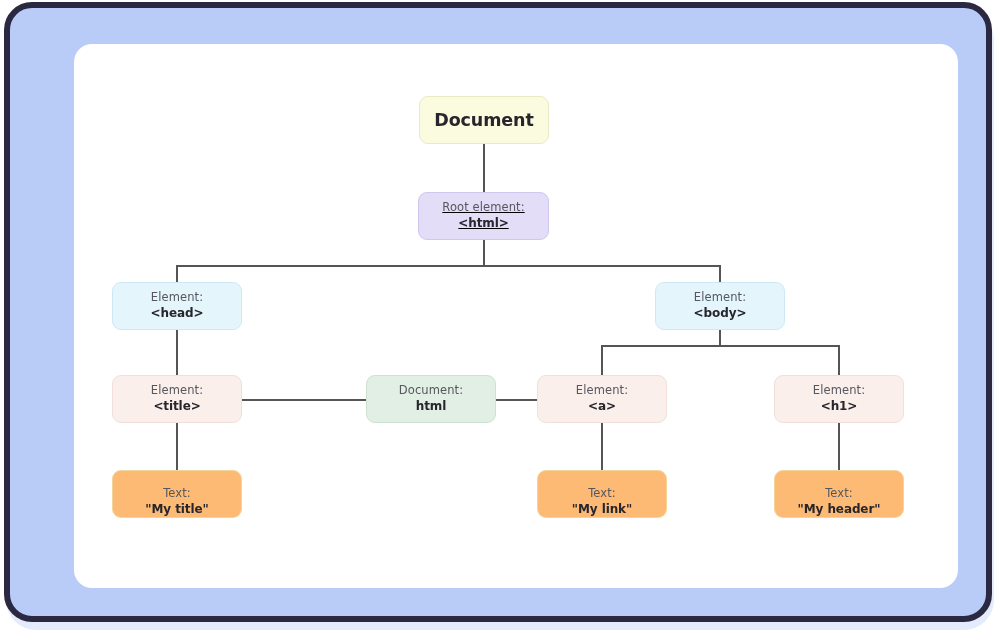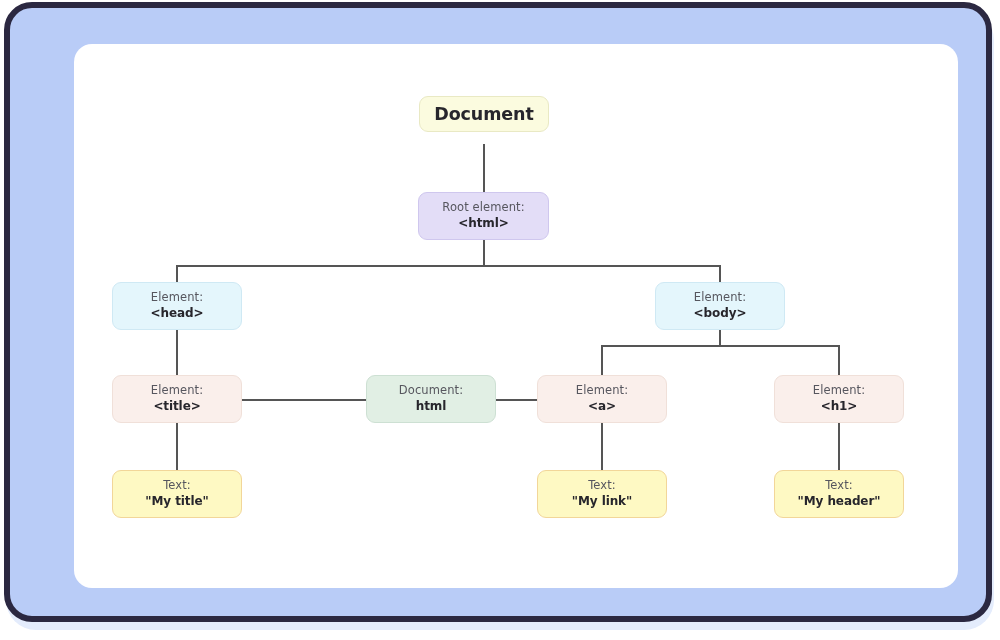--- a/index.html
+++ b/index.html
@@ -85,25 +85,25 @@
     font-weight: bold;
     color: #27262c;
     letter-spacing: -0.1px;
   }
   .node.single .main {
     font-size: 17.5px;
   }
 
   
   .n-document  { background: #fbfbdf; border-color: #e9e9c4; }
-  .n-root      { background: #e3ddf7; border-color: #cfc7ee; }
+  .n-root      { background: #e3ddf7; border-color: #cfc7ee; text-decoration: underline; }
   .n-element   { background: #e4f6fc; border-color: #cfe9f4; }
   .n-tag       { background: #faefeb; border-color: #f0e0d9; }
   .n-attr      { background: #e1efe4; border-color: #cde0d3; }
-  .n-text      { background: #fef9c3; border-color: #f2d699; }
+  .n-text      { background: #fdba74; border-color: #f2d699; justify-content: flex-end; }
 </style>
 </head>
 <body>
 
 <div id="screen">
 
   <div id="frame-shadow"></div>
 
   <div id="frame-outer">
     <div id="canvas-panel"></div>
@@ -125,21 +125,21 @@
     <div class="edge v" style="left:601px; top:345px; height:30px;"></div>
     <div class="edge v" style="left:838px; top:345px; height:30px;"></div>
 
     <div class="edge h" style="left:242px; top:399px; width:125px;"></div>
     <div class="edge h" style="left:496px; top:399px; width:42px;"></div>
 
     <div class="edge v" style="left:176px; top:423px; height:47px;"></div>
     <div class="edge v" style="left:601px; top:423px; height:47px;"></div>
     <div class="edge v" style="left:838px; top:423px; height:47px;"></div>
 
-    <div class="node n-document single" style="left:419px; top:96px; width:130px; height:36px;">
+    <div class="node n-document single" style="left:419px; top:96px; width:130px; height:48px;">
       <span class="main">Document</span>
     </div>
 
     <div class="node n-root" style="left:418px; top:192px; width:131px; height:48px;">
       <span class="sub">Root element:</span>
       <span class="main">&lt;html&gt;</span>
     </div>
 
     <div class="node n-element" style="left:112px; top:282px; width:130px; height:48px;">
       <span class="sub">Element:</span>

